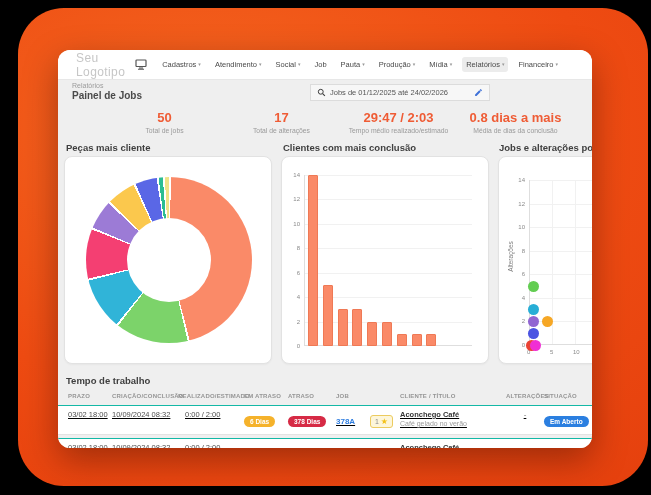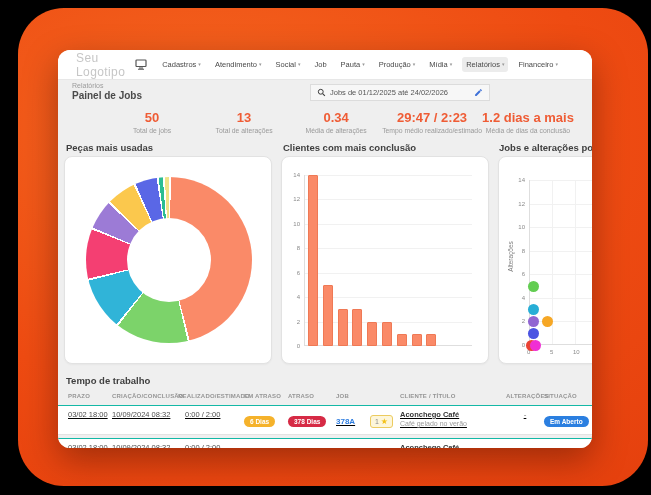--- a/index.html
+++ b/index.html
@@ -110,38 +110,34 @@
         </svg>
     </span>
   </div>
 
   <div class="kpi-row" id="kpi-row">
       <div class="kpi">
         <div class="kpi-value">50</div>
         <div class="kpi-label">Total de jobs</div>
       </div>
       <div class="kpi">
-        <div class="kpi-value">13</div>
+        <div class="kpi-value">17</div>
         <div class="kpi-label">Total de alterações</div>
       </div>
       <div class="kpi">
-        <div class="kpi-value">0.34</div>
-        <div class="kpi-label">Média de alterações</div>
-      </div>
-      <div class="kpi">
-        <div class="kpi-value">29:47 / 2:23</div>
+        <div class="kpi-value">29:47 / 2:03</div>
         <div class="kpi-label">Tempo médio realizado/estimado</div>
       </div>
       <div class="kpi">
-        <div class="kpi-value">1.2 dias a mais</div>
+        <div class="kpi-value">0.8 dias a mais</div>
         <div class="kpi-label">Média de dias da conclusão</div>
       </div>
     </div>
 
-  <div class="chart-title" style="left:8px;">Peças mais usadas</div>
+  <div class="chart-title" style="left:8px;">Peças mais cliente</div>
   <div class="chart-title" style="left:225px;">Clientes com mais conclusão</div>
   <div class="chart-title" style="left:441px;">Jobs e alterações por cliente</div>
 
   <div class="card" style="left:6px;width:208px;">
     <div class="donut" id="donut" style="background: conic-gradient(rgb(255, 255, 255) 0%, rgb(255, 255, 255) 0.4%, rgb(250, 138, 104) 0.4%, rgb(250, 138, 104) 46%, rgb(255, 255, 255) 46%, rgb(255, 255, 255) 46.4%, rgb(124, 211, 106) 46.4%, rgb(124, 211, 106) 60.5%, rgb(255, 255, 255) 60.5%, rgb(255, 255, 255) 60.9%, rgb(48, 180, 216) 60.9%, rgb(48, 180, 216) 71%, rgb(255, 255, 255) 71%, rgb(255, 255, 255) 71.4%, rgb(244, 63, 114) 71.4%, rgb(244, 63, 114) 81%, rgb(255, 255, 255) 81%, rgb(255, 255, 255) 81.4%, rgb(156, 123, 214) 81.4%, rgb(156, 123, 214) 87%, rgb(255, 255, 255) 87%, rgb(255, 255, 255) 87.4%, rgb(251, 200, 77) 87.4%, rgb(251, 200, 77) 93%, rgb(255, 255, 255) 93%, rgb(255, 255, 255) 93.4%, rgb(90, 103, 230) 93.4%, rgb(90, 103, 230) 97.6%, rgb(255, 255, 255) 97.6%, rgb(255, 255, 255) 98%, rgb(43, 189, 146) 98%, rgb(43, 189, 146) 98.8%, rgb(255, 255, 255) 98.8%, rgb(255, 255, 255) 99.2%, rgb(239, 227, 135) 99.2%, rgb(239, 227, 135) 100%);"></div>
     <div class="donut-hole"></div>
   </div>
 
   <div class="card" style="left:223px;width:208px;">
     <div class="plot" id="bar-plot" style="left:22px;top:18px;width:168px;height:171px;">

